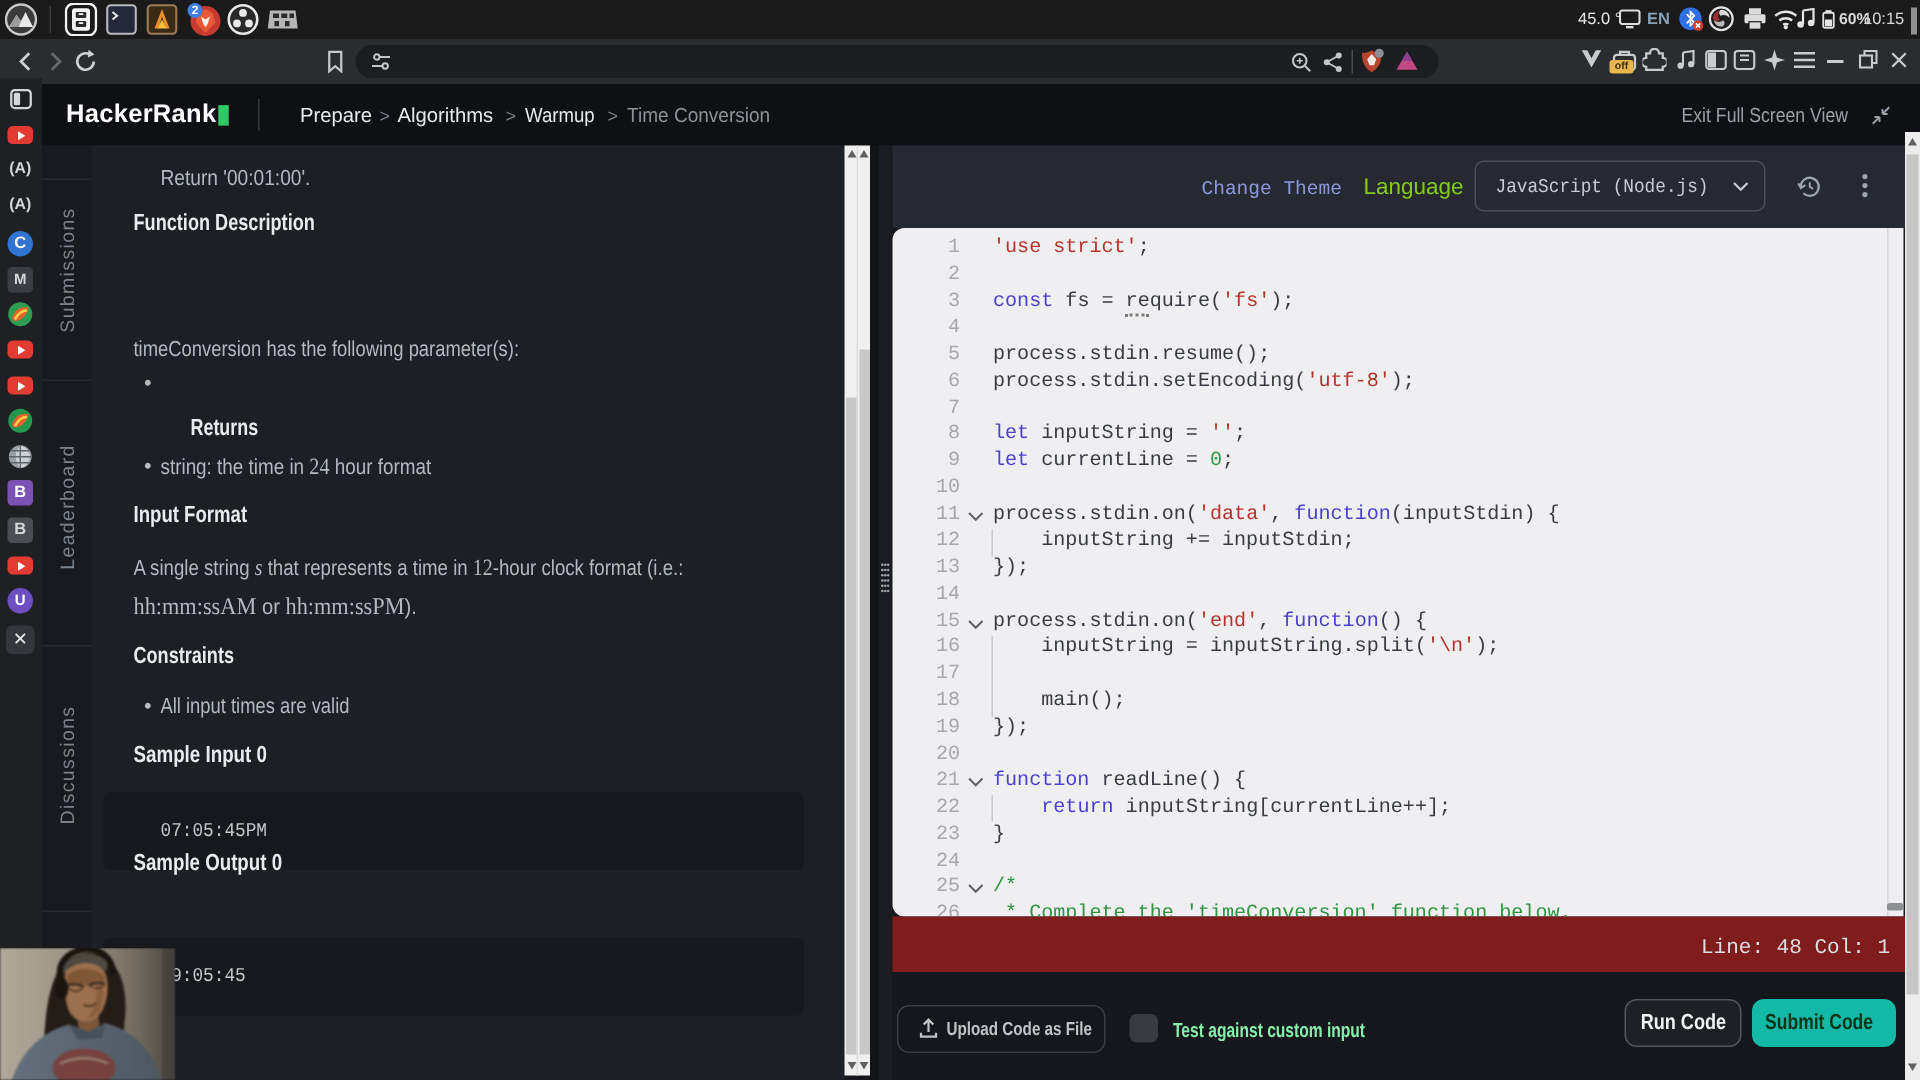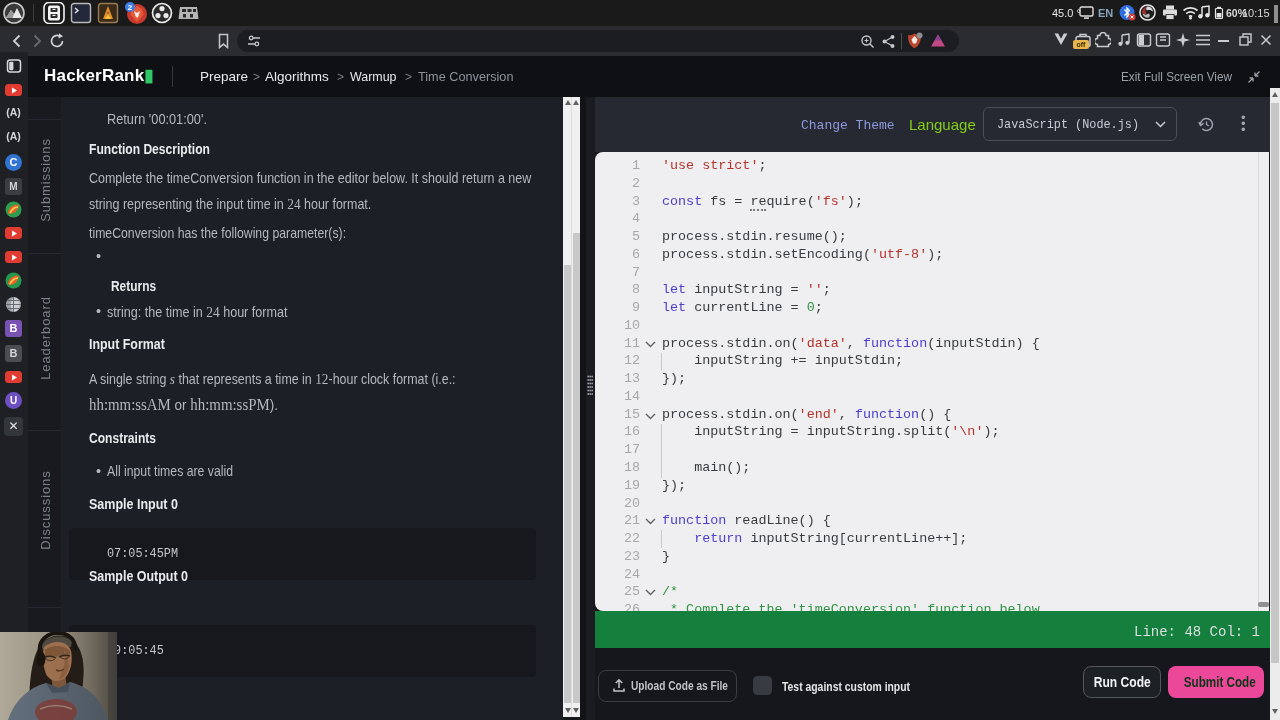--- a/index.html
+++ b/index.html
@@ -277,24 +277,23 @@
 </div>
 
 <div class="abs" id="problem" style="left:61px;top:97px;width:502px;height:623px;background:#1c1f26;">
   <style>
     .sx { display:inline-block; transform-origin:0 0; white-space:pre; }
     .bd { font-size:14.5px; color:#b4b8bf; }
     .hd { font-size:15.5px; font-weight:bold; color:#e9ebee; }
   </style>
   <div class="abs bd" style="left:46px;top:14px;"><span class="sx" style="transform:scaleX(0.88);">Return '00:01:00'.</span></div>
   <div class="abs hd" style="left:28px;top:43px;"><span class="sx" style="transform:scaleX(0.78);">Function Description</span></div>
-  <div class="abs bd" style="left:28px;top:69px;line-height:25px;"><span class="sx" style="transform:scaleX(0.86);">Complete the timeConversion function in the editor below. It should return a new<br>string representing the input time in <span class="serif" style="font-size:15.5px;">24</span> hour format.</span></div>
   <div class="abs bd" style="left:28px;top:128px;"><span class="sx" style="transform:scaleX(0.846);">timeConversion has the following parameter(s):</span></div>
   <div class="abs bd" style="left:35px;top:151px;">•</div>
-  <div class="abs hd" style="left:28px;top:180px;padding-left:22px;"><span class="sx" style="transform:scaleX(0.77);">Returns</span></div>
+  <div class="abs hd" style="left:44px;top:180px;padding-left:22px;"><span class="sx" style="transform:scaleX(0.77);">Returns</span></div>
   <div class="abs bd" style="left:35px;top:206px;">•</div>
   <div class="abs bd" style="left:46px;top:206px;"><span class="sx" style="transform:scaleX(0.867);">string: the time in <span class="serif" style="font-size:15.5px;">24</span> hour format</span></div>
   <div class="abs hd" style="left:28px;top:238px;"><span class="sx" style="transform:scaleX(0.80);">Input Format</span></div>
   <div class="abs bd" style="left:28px;top:269px;line-height:25px;"><span class="sx" style="transform:scaleX(0.857);">A single string <span class="serif" style="font-style:italic;font-size:15.5px;">s</span> that represents a time in <span class="serif" style="font-size:15.5px;">12</span>-hour clock format (i.e.:<br><span style="display:inline-block;transform:scaleX(1.085);transform-origin:0 0;"><span class="serif" style="font-size:16px;">hh:mm:ssAM</span> or <span class="serif" style="font-size:16px;">hh:mm:ssPM</span>).</span></span></div>
   <div class="abs hd" style="left:28px;top:332px;"><span class="sx" style="transform:scaleX(0.778);">Constraints</span></div>
   <div class="abs bd" style="left:35px;top:366px;">•</div>
   <div class="abs bd" style="left:46px;top:366px;"><span class="sx" style="transform:scaleX(0.845);">All input times are valid</span></div>
   <div class="abs hd" style="left:28px;top:398px;"><span class="sx" style="transform:scaleX(0.807);">Sample Input 0</span></div>
   <div class="abs" style="left:8px;top:431px;width:467px;height:52px;background:#16181e;border-radius:4px;"></div>
   <div class="abs mono" style="left:46px;top:449px;font-size:13px;color:#c3c7cc;"><span class="sx" style="transform:scaleX(0.91);">07:05:45PM</span></div>
@@ -429,34 +428,34 @@
 
   <div class="abs" style="left:66px;top:201px;width:1px;height:18px;background:#c9c9cc;"></div>
   <div class="abs" style="left:66px;top:272px;width:1px;height:54px;background:#c9c9cc;"></div>
   <div class="abs" style="left:66px;top:378px;width:1px;height:18px;background:#c9c9cc;"></div>
 
   <div class="abs" style="left:155px;top:57px;width:16px;border-top:2px dotted #7a7a7a;"></div>
 
   <div class="abs" style="left:663px;top:0;width:1px;height:459px;background:#d8d8da;"></div>
   <div class="abs" style="left:663px;top:450px;width:11px;height:5px;background:#8e8f92;border-radius:2px;"></div>
 </div>
-<div class="abs" id="statusbar" style="left:595px;top:611px;width:685px;height:37px;background:#15803d;">
+<div class="abs" id="statusbar" style="left:595px;top:611px;width:685px;height:37px;background:#7f1d1d;">
   <div class="abs mono" style="left:539px;top:13px;font-size:14px;color:#dcdee2;">Line: 48 Col: 1</div>
 </div>
 <div class="abs" id="bottombar" style="left:595px;top:648px;width:685px;height:72px;background:#15171c;">
   <div class="abs" style="left:3px;top:22px;width:139px;height:32px;border:1px solid #3a3d44;border-radius:8px;"></div>
   <svg class="abs" style="left:17px;top:30px;" width="14" height="15" viewBox="0 0 14 15">
     <path d="M7 10 V2 M3.8 5 L7 1.8 L10.2 5" stroke="#c0c3c8" stroke-width="1.5" fill="none"></path>
     <path d="M2 10.5 v2.5 h10 v-2.5" stroke="#c0c3c8" stroke-width="1.5" fill="none"></path>
   </svg>
   <div class="abs" style="left:36px;top:31px;font-size:12.5px;font-weight:bold;color:#c0c3c8;"><span style="display:inline-block;transform:scaleX(0.812);transform-origin:0 0;white-space:pre;">Upload Code as File</span></div>
   <div class="abs" style="left:158px;top:28px;width:19px;height:19px;border-radius:4.5px;background:#383b41;"></div>
-  <div class="abs" style="left:187px;top:31px;font-size:13.5px;font-weight:bold;color:#e5e5e5;"><span style="display:inline-block;transform:scaleX(0.77);transform-origin:0 0;white-space:pre;">Test against custom input</span></div>
+  <div class="abs" style="left:187px;top:31px;font-size:13.5px;font-weight:bold;color:#86efac;"><span style="display:inline-block;transform:scaleX(0.77);transform-origin:0 0;white-space:pre;">Test against custom input</span></div>
   <div class="abs" style="left:488px;top:18px;width:78px;height:32px;border:1px solid #53565e;border-radius:8px;background:#1d2025;color:#f2f3f5;font-size:14.5px;font-weight:bold;text-align:center;line-height:31px;"><span style="display:inline-block;transform:scaleX(0.832);">Run Code</span></div>
-  <div class="abs" style="left:573px;top:18px;width:96px;height:32px;border-radius:8px;background:#ec4899;color:#0c3517;font-size:14.5px;font-weight:bold;text-align:right;line-height:32px;"><span style="display:inline-block;transform:scaleX(0.805);">Submit Code</span></div>
+  <div class="abs" style="left:573px;top:18px;width:96px;height:32px;border-radius:8px;background:#14b8a6;color:#0c3517;font-size:14.5px;font-weight:bold;text-align:left;line-height:32px;"><span style="display:inline-block;transform:scaleX(0.805);">Submit Code</span></div>
 </div>
 
 <div class="abs" id="bscroll" style="left:1270px;top:88px;width:10px;height:632px;background:#ececec;">
   <div class="abs" style="left:2px;top:4px;width:0;height:0;border-left:3px solid transparent;border-right:3px solid transparent;border-bottom:5px solid #606060;"></div>
   <div class="abs" style="left:1px;top:15px;width:8px;height:560px;background:#c6c6c6;"></div>
   <div class="abs" style="left:2px;top:621px;width:0;height:0;border-left:3px solid transparent;border-right:3px solid transparent;border-top:5px solid #606060;"></div>
 </div>
 
 <div class="abs" id="webcam" style="left:0;top:632px;width:117px;height:88px;overflow:hidden;">
   <svg width="117" height="88" viewBox="0 0 117 88" style="filter:blur(0.7px);">

